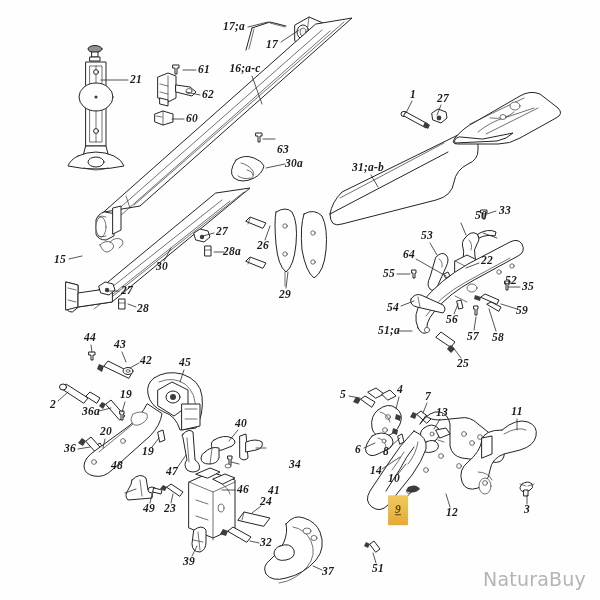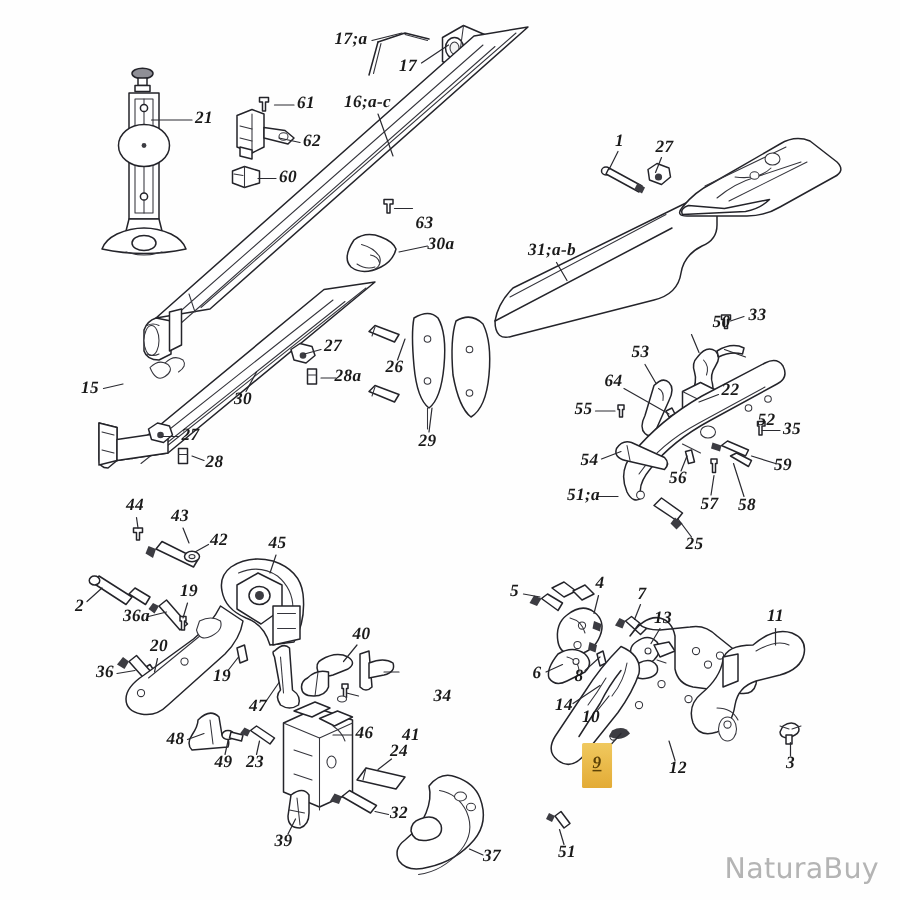--- a/index.html
+++ b/index.html
@@ -595,21 +595,21 @@
       <div class="lbl" style="left: 91px; top: 412px;">36a</div>
       <div class="lbl" style="left: 126px; top: 395px;">19</div>
       <div class="lbl" style="left: 106px; top: 432px;">20</div>
       <div class="lbl" style="left: 70px; top: 449px;">36</div>
       <div class="lbl" style="left: 185px; top: 363px;">45</div>
       <div class="lbl" style="left: 148px; top: 452px;">19</div>
       <div class="lbl" style="left: 172px; top: 472px;">47</div>
       <div class="lbl" style="left: 241px; top: 424px;">40</div>
       <div class="lbl" style="left: 274px; top: 448px; margin-top: 43px;">41</div>
       <div class="lbl" style="left: 263px; top: 465px; margin-left: 32px;">34</div>
-      <div class="lbl" style="left: 117px; top: 494px;">48</div>
+      <div class="lbl" style="left: 117px; top: 466px;">48</div>
       <div class="lbl" style="left: 149px; top: 509px;">49</div>
       <div class="lbl" style="left: 170px; top: 509px;">23</div>
       <div class="lbl" style="left: 243px; top: 490px;">46</div>
       <div class="lbl" style="left: 266px; top: 502px;">24</div>
       <div class="lbl" style="left: 189px; top: 562px;">39</div>
       <div class="lbl" style="left: 266px; top: 543px;">32</div>
       <div class="lbl" style="left: 328px; top: 572px;">37</div>
       <div class="lbl" style="left: 378px; top: 569px;">51</div>
       <div class="lbl" style="left: 343px; top: 395px;">5</div>
       <div class="lbl" style="left: 400px; top: 390px;">4</div>

